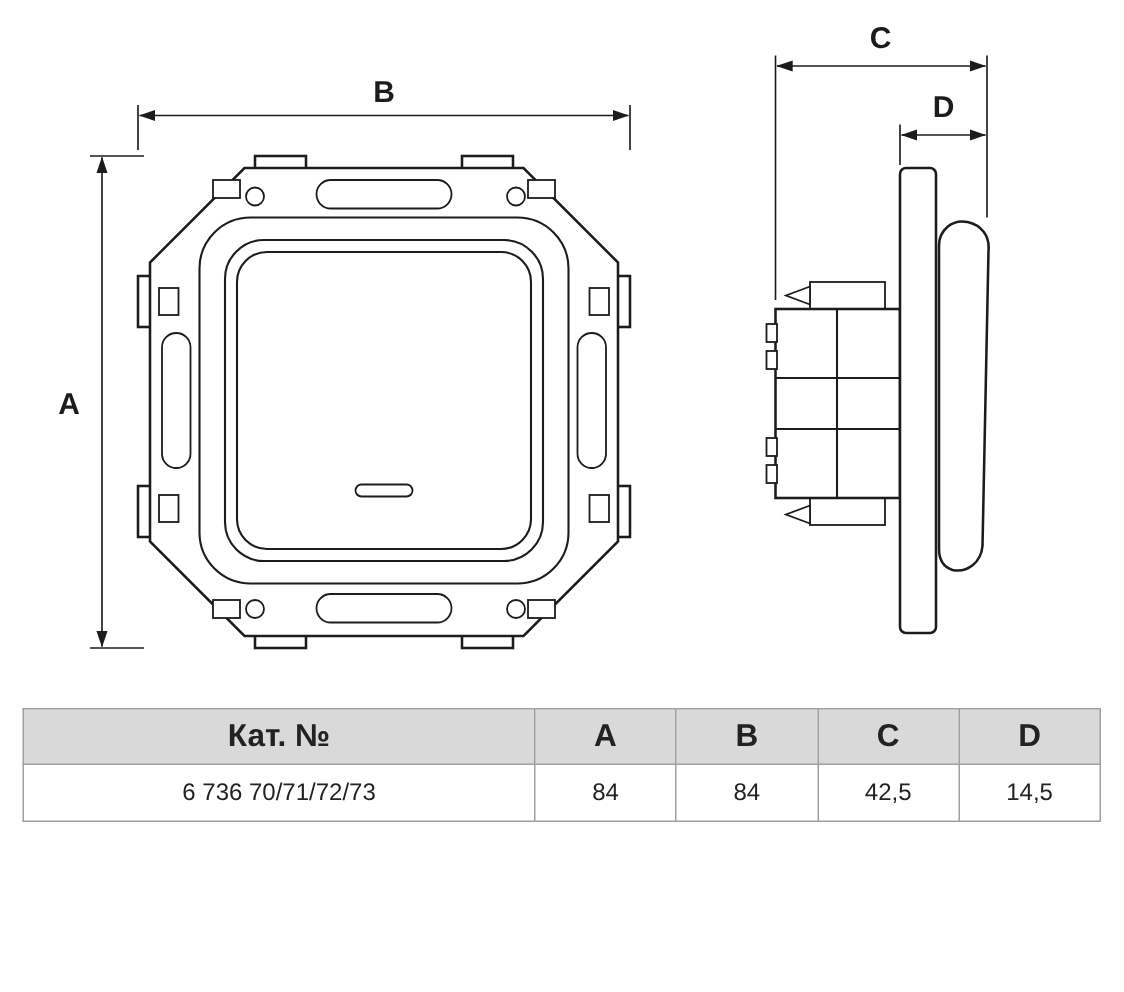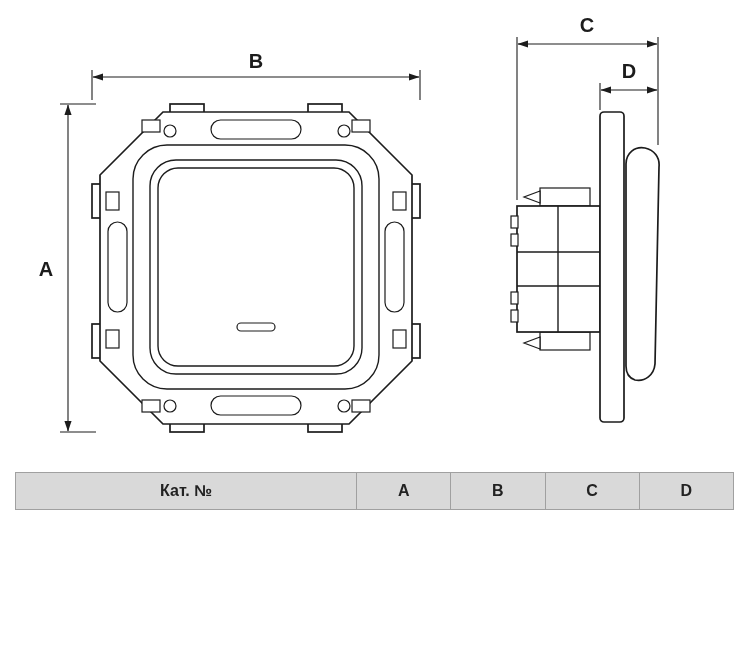--- a/index.html
+++ b/index.html
@@ -33,21 +33,21 @@
     font-size:16px; color:#222;
   }
   .dims-table th, .dims-table td {
     border:1px solid #a0a0a0;
     text-align:center; vertical-align:middle;
     padding:2px 4px;
   }
   .dims-table thead th {
     background:#d9d9d9;
     font-weight:bold;
-    font-size:16px;
+    font-size:21px;
     height:37px;
   }
   .row-multi td { height:84px; }
   .row-single td { height:38px; }
   .cat-cell div { line-height:26px; }
 </style>
 </head>
 <body>
 
 <div class="page">
@@ -162,16 +162,25 @@
     <thead>
       <tr>
         <th>Кат. №</th>
         <th>A</th>
         <th>B</th>
         <th>C</th>
         <th>D</th>
       </tr>
     </thead>
     <tbody>
+      <tr class="row-single">
+        <td class="cat-cell">
+          <div>6 736 70/71/72/73</div>
+        </td>
+        <td>84</td>
+        <td>84</td>
+        <td>42,5</td>
+        <td>14,5</td>
+      </tr>
     </tbody>
   </table>
 
 </div>
 
 </body></html>

